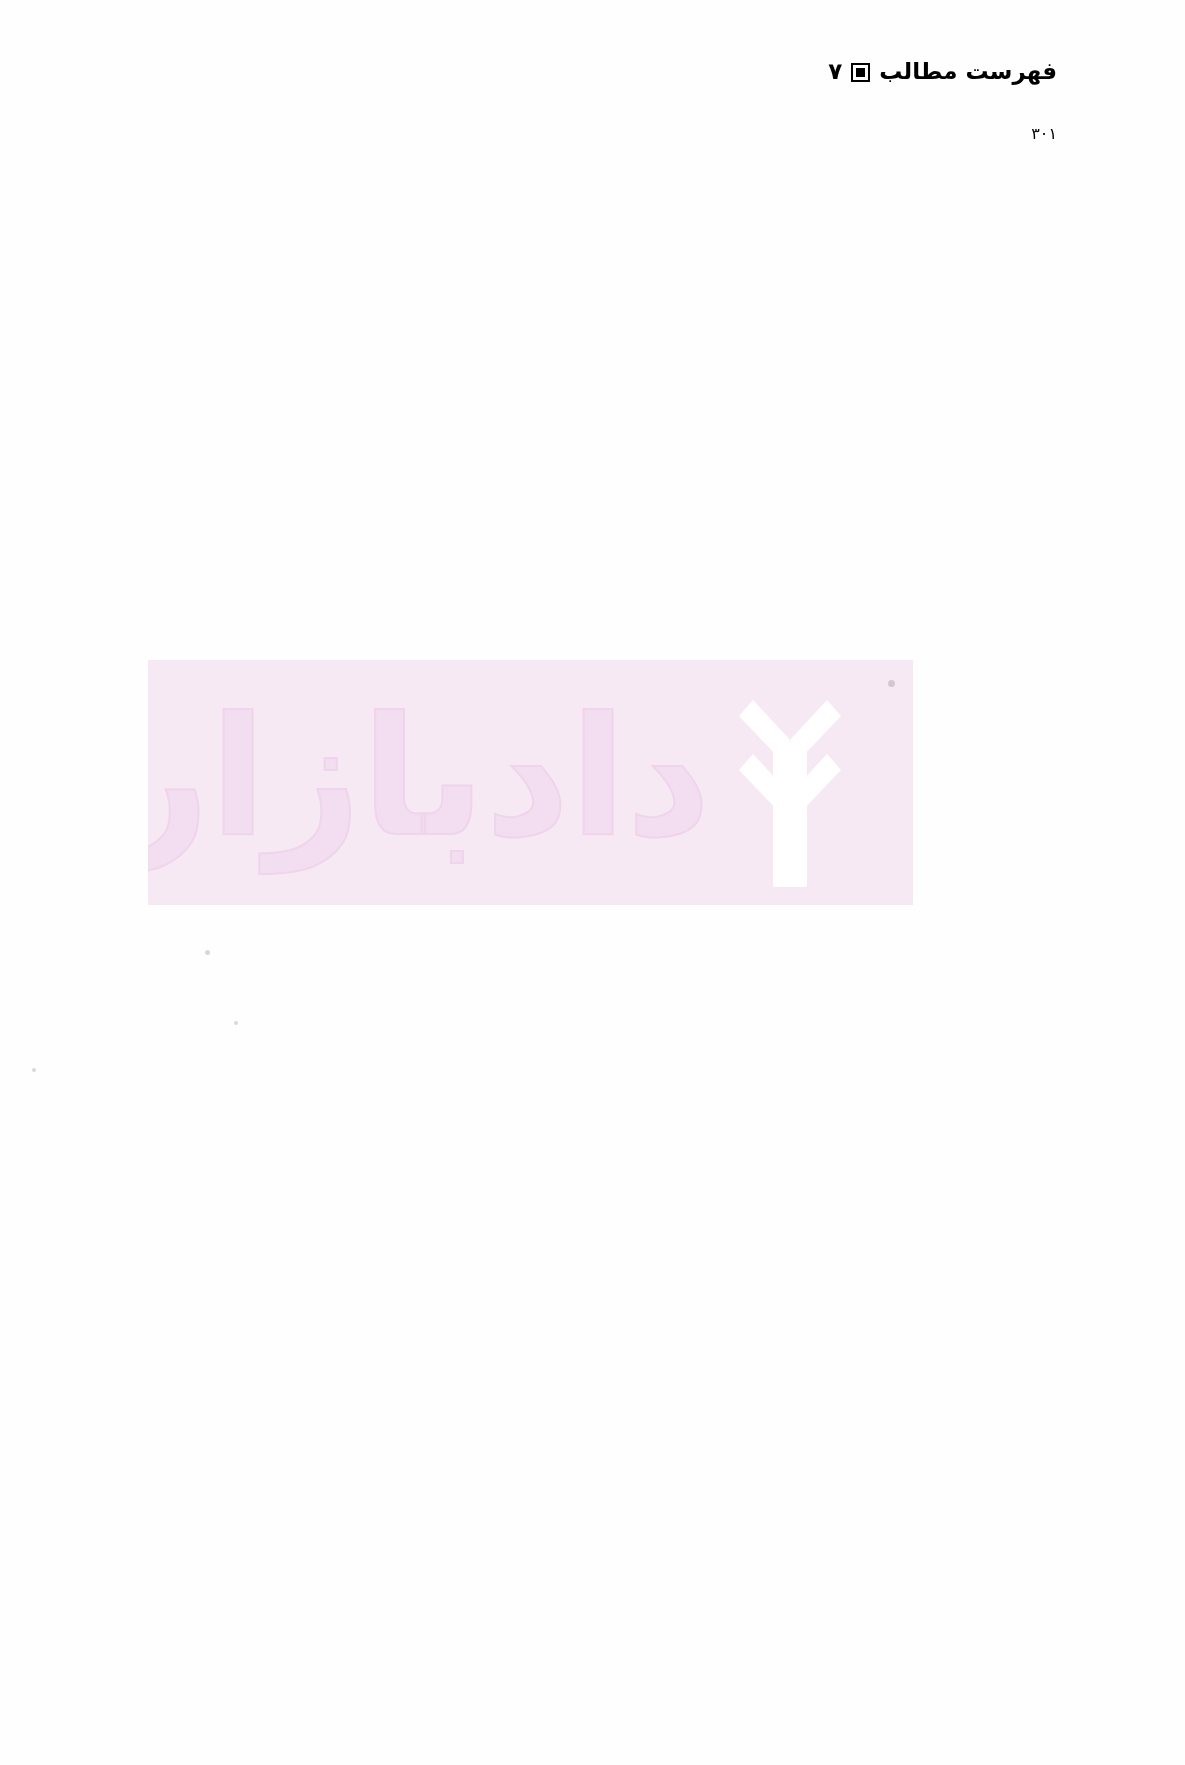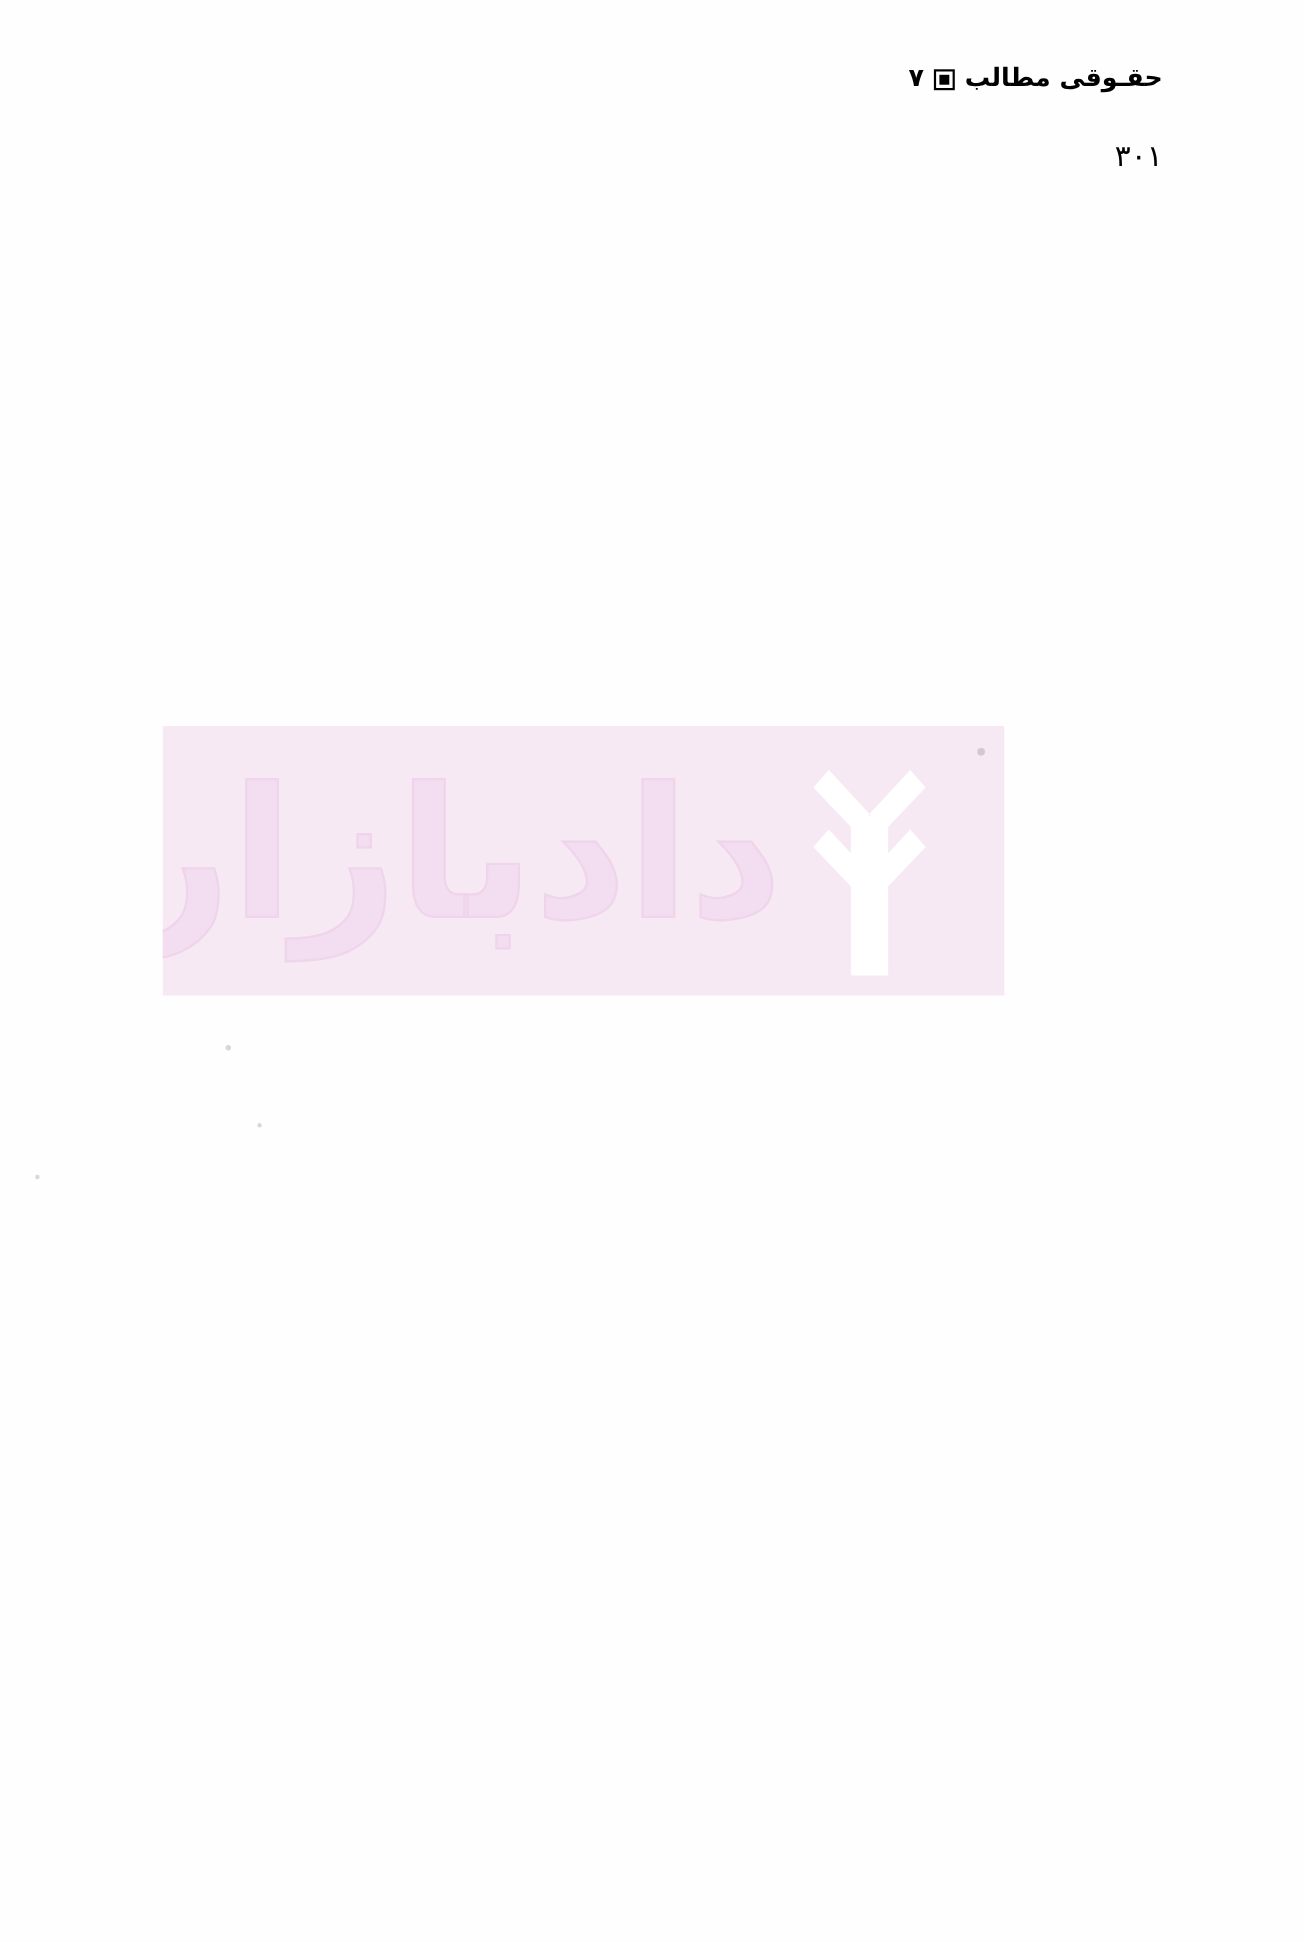--- a/index.html
+++ b/index.html
@@ -88,21 +88,21 @@
     overflow: hidden;
     white-space: nowrap;
     letter-spacing: 1.6px;
     margin: 0 2px;
     color: #000;
     font-size: 20px;
   }
   .toc-entry .page {
     flex: 0 0 auto;
     white-space: nowrap;
-    font-size: 27px;
+    font-size: 16px;
   }
 
   
   .toc-entry .wrapline {
     display: block;
     text-align: justify;
     text-align-last: justify;
     white-space: normal;
   }
 
@@ -165,21 +165,21 @@
   .speck.s2 { left: 234px; top: 1021px; width: 4px; height: 4px; }
   .speck.s3 { left: 32px;  top: 1068px; width: 4px; height: 4px; }
 </style>
 </head>
 <body>
 
 <div class="page">
 
   <div class="header">
     <span class="header-inner">
-      <span>حقـوقی مطالب</span>
+      <span>فهرست مطالب</span>
       <span class="sq-icon"></span>
       <span class="pg">۷</span>
     </span>
   </div>
 
   <div class="toc">
 
     <div class="toc-entry">
       <span class="row">
         <span class="title">گفتار ششم: قراردادهای رسمی و غیر رسمی در شبکه قراردادی</span>

